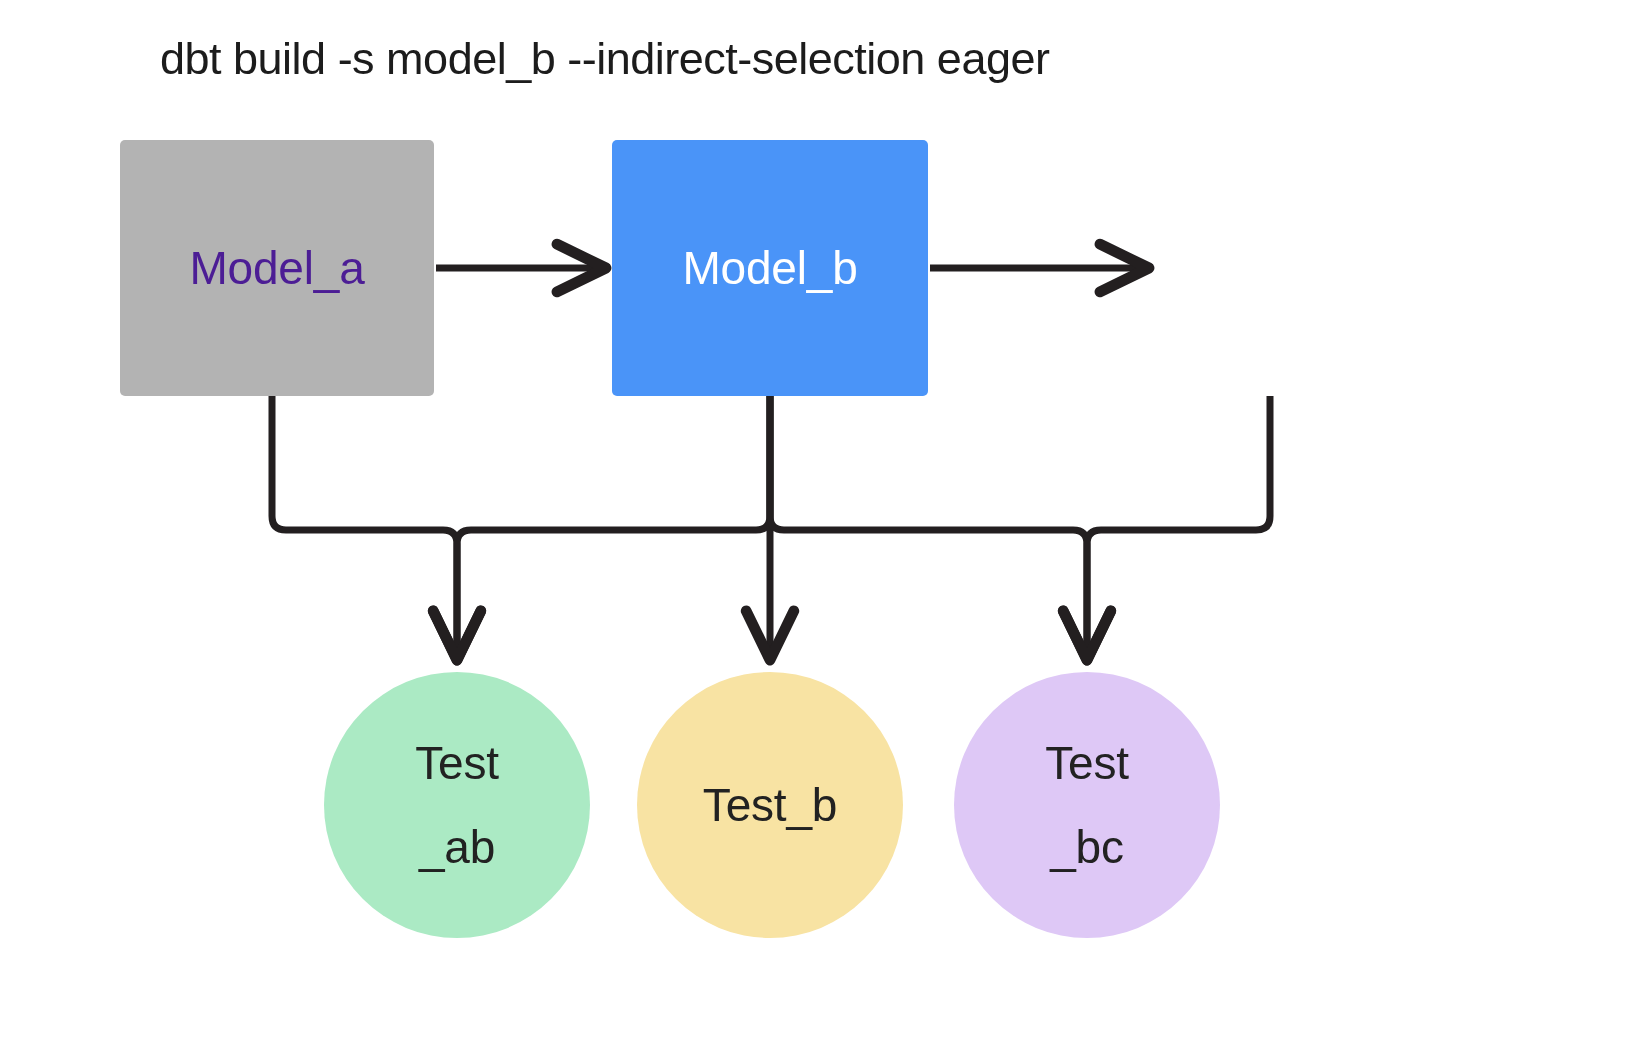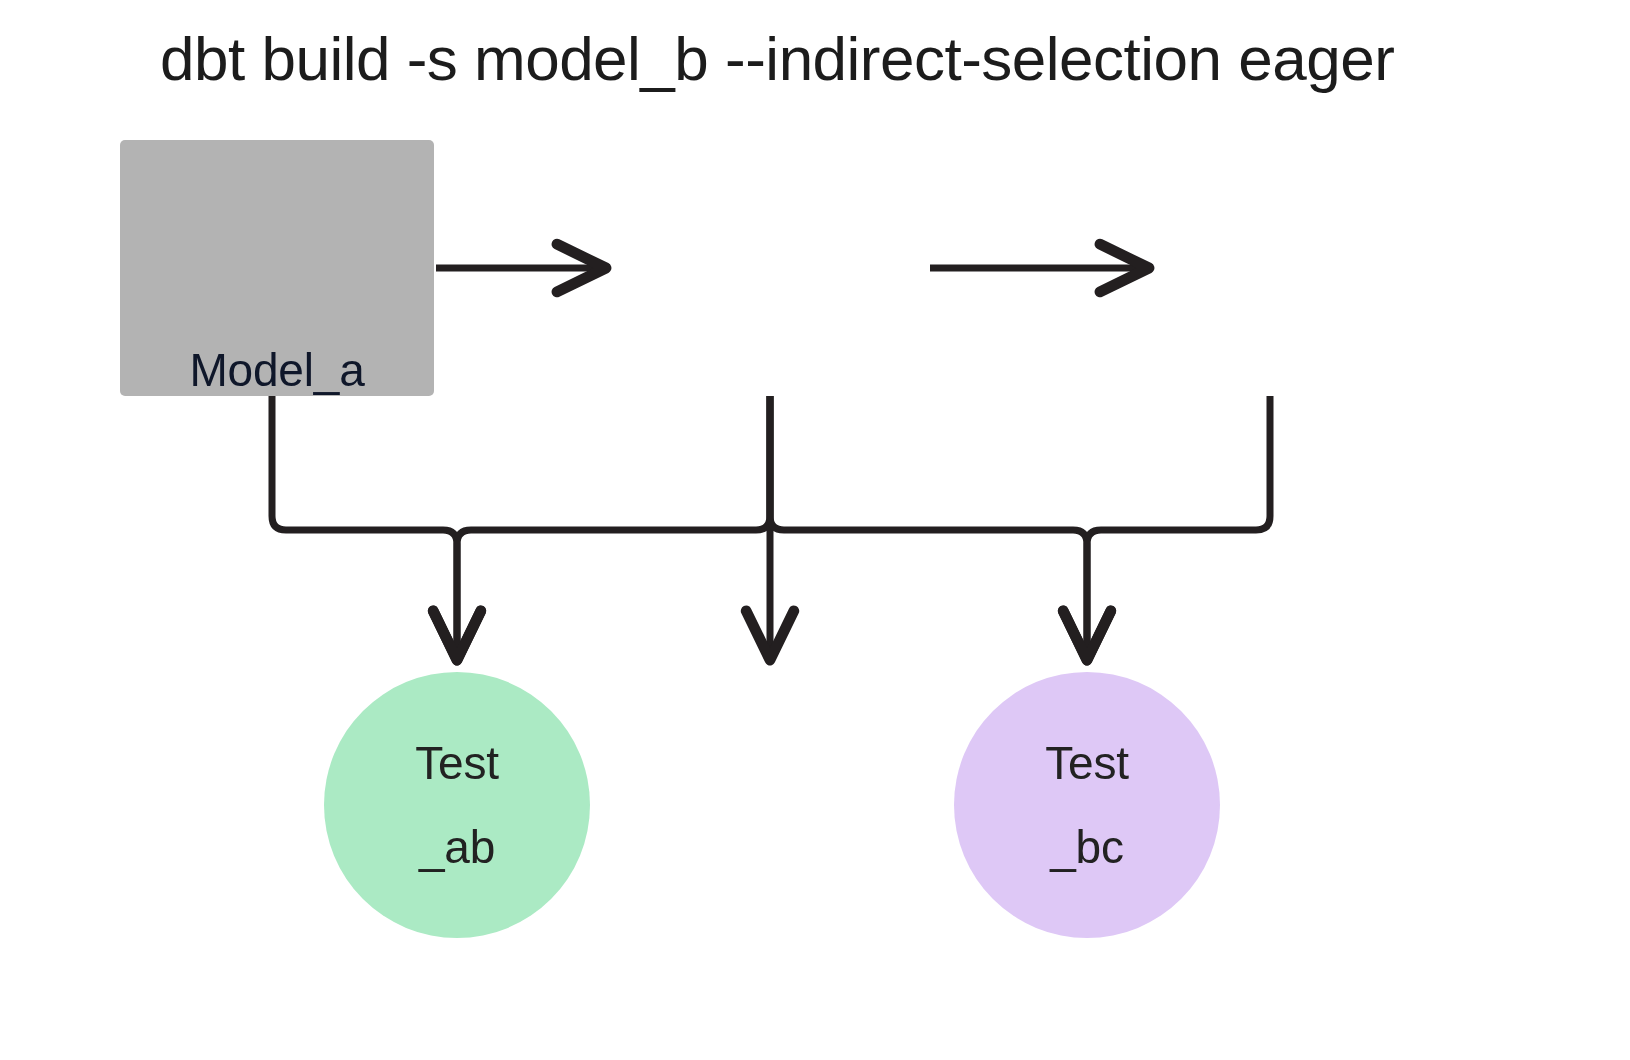--- a/index.html
+++ b/index.html
@@ -25,21 +25,21 @@
     left: 0;
     top: 0;
     width: 1630px;
     height: 1060px;
     pointer-events: none;
   }
   .title {
     position: absolute;
     left: 160px;
     top: 28px;
-    font-size: 62px;
+    font-size: 45px;
     line-height: 62px;
     color: #1c1c1c;
     letter-spacing: -0.5px;
     white-space: nowrap;
   }
   .node-box {
     position: absolute;
     border-radius: 5px;
     display: flex;
     align-items: center;
@@ -94,30 +94,36 @@
       <path d="M 770 396 L 770 516 Q 770 530 756 530 L 471 530 Q 457 530 457 544 L 457 660" marker-end="url(#arrow)"></path>
 
       <path d="M 770 396 L 770 660" marker-end="url(#arrow)"></path>
 
       <path d="M 770 396 L 770 516 Q 770 530 784 530 L 1073 530 Q 1087 530 1087 544 L 1087 660" marker-end="url(#arrow)"></path>
 
       <path d="M 1270 396 L 1270 516 Q 1270 530 1256 530 L 1101 530 Q 1087 530 1087 544 L 1087 660" marker-end="url(#arrow)"></path>
     </g>
   </svg>
 
-  <div class="node-box" id="node-model_a" style="left: 120px; top: 140px; width: 314px; height: 256px; background: rgb(179, 179, 179); color: #0f172a; align-items: flex-end;">
+  <div class="node-box" id="node-model_a" style="left: 120px; top: 140px; width: 314px; height: 256px; background: rgb(179, 179, 179); color: #4c1d95;">
     <span class="node-label">Model_a</span>
   </div>
 
+  <div class="node-box" id="node-model_b" style="left: 612px; top: 140px; width: 316px; height: 256px; background: rgb(74, 148, 248); color: rgb(255, 255, 255);">
+    <span class="node-label">Model_b</span>
+  </div>
 
 
   <div class="node-circle" id="node-test_ab" style="left: 324px; top: 672px; width: 266px; height: 266px; background: rgb(171, 234, 196); color: rgb(34, 34, 34);">
     <span class="node-label">Test
 _ab</span>
   </div>
 
+  <div class="node-circle" id="node-test_b" style="left: 637px; top: 672px; width: 266px; height: 266px; background: rgb(248, 227, 163); color: rgb(34, 34, 34);">
+    <span class="node-label">Test_b</span>
+  </div>
 
   <div class="node-circle" id="node-test_bc" style="left: 954px; top: 672px; width: 266px; height: 266px; background: rgb(222, 200, 246); color: rgb(34, 34, 34);">
     <span class="node-label">Test
 _bc</span>
   </div>
 
 </div>
 
 </body></html>

